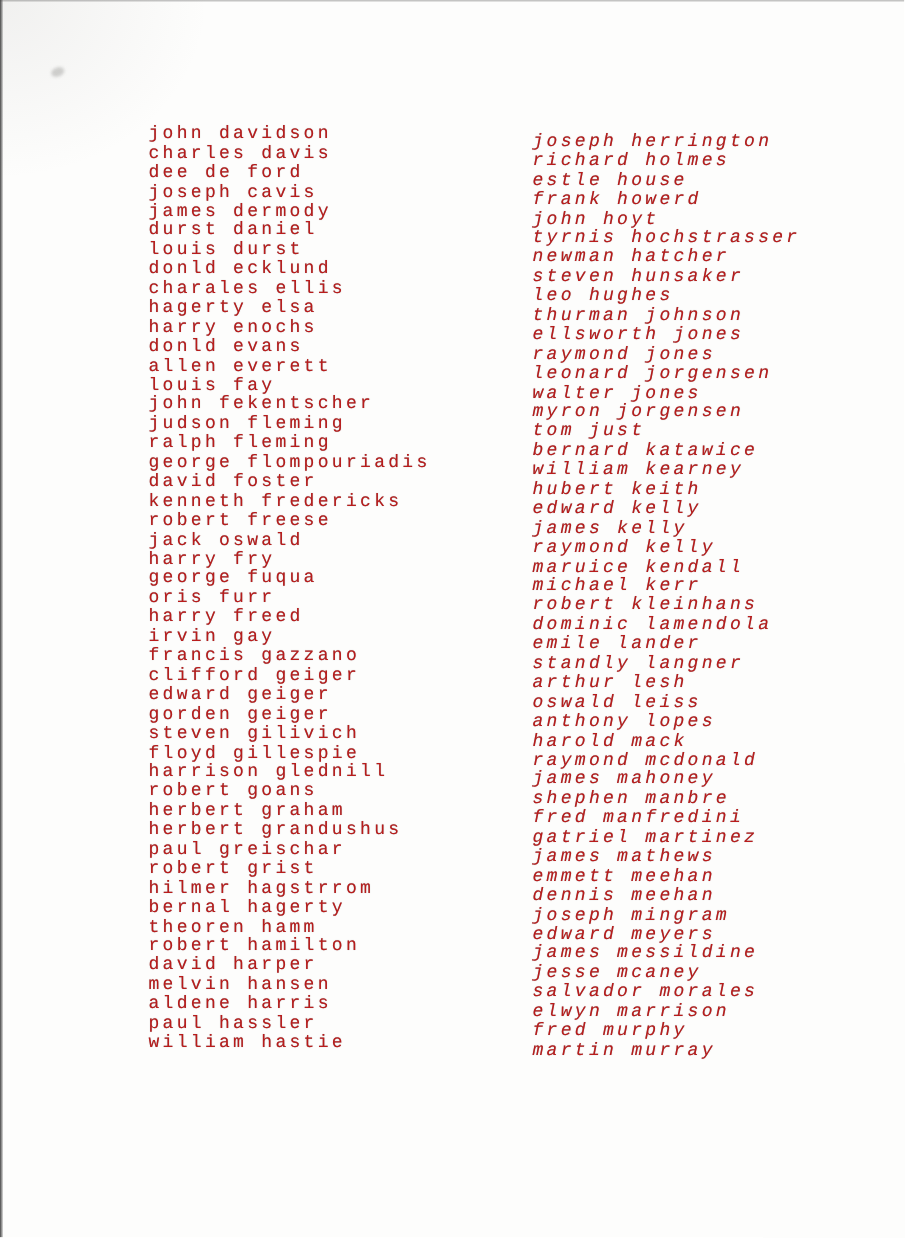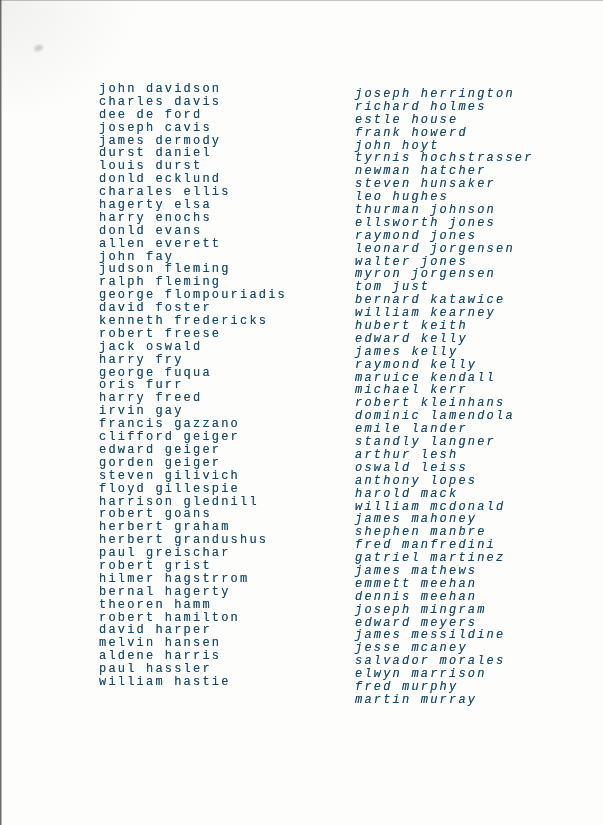--- a/index.html
+++ b/index.html
@@ -41,21 +41,21 @@
     border-radius: 50%;
     background: rgba(130,128,125,0.35);
     filter: blur(1px);
     transform: rotate(-20deg);
   }
   .col {
     position: absolute;
     font-size: 12px;
     line-height: 12.9px;
     letter-spacing: 2.2px;
-    color: #0c4a6e;
+    color: #b91c1c;
     text-shadow: 0 0 0.5px rgba(93,93,93,0.65);
     white-space: nowrap;
   }
   .col-left  { left: 99px;  top: 83px; }
   .col-right { left: 355px; top: 88px; font-style: italic; }
   .name-line { height: 12.9px; }
 </style>
 </head>
 <body>
 
@@ -72,21 +72,22 @@
       <div class="name-line">joseph cavis</div>
       <div class="name-line">james dermody</div>
       <div class="name-line">durst daniel</div>
       <div class="name-line">louis durst</div>
       <div class="name-line">donld ecklund</div>
       <div class="name-line">charales ellis</div>
       <div class="name-line">hagerty elsa</div>
       <div class="name-line">harry enochs</div>
       <div class="name-line">donld evans</div>
       <div class="name-line">allen everett</div>
-      <div class="name-line">john fay</div>
+      <div class="name-line">louis fay</div>
+      <div class="name-line">john fekentscher</div>
       <div class="name-line">judson fleming</div>
       <div class="name-line">ralph fleming</div>
       <div class="name-line">george flompouriadis</div>
       <div class="name-line">david foster</div>
       <div class="name-line">kenneth fredericks</div>
       <div class="name-line">robert freese</div>
       <div class="name-line">jack oswald</div>
       <div class="name-line">harry fry</div>
       <div class="name-line">george fuqua</div>
       <div class="name-line">oris furr</div>
@@ -141,21 +142,21 @@
       <div class="name-line">maruice kendall</div>
       <div class="name-line">michael kerr</div>
       <div class="name-line">robert kleinhans</div>
       <div class="name-line">dominic lamendola</div>
       <div class="name-line">emile lander</div>
       <div class="name-line">standly langner</div>
       <div class="name-line">arthur lesh</div>
       <div class="name-line">oswald leiss</div>
       <div class="name-line">anthony lopes</div>
       <div class="name-line">harold mack</div>
-      <div class="name-line">william mcdonald</div>
+      <div class="name-line">raymond mcdonald</div>
       <div class="name-line">james mahoney</div>
       <div class="name-line">shephen manbre</div>
       <div class="name-line">fred manfredini</div>
       <div class="name-line">gatriel martinez</div>
       <div class="name-line">james mathews</div>
       <div class="name-line">emmett meehan</div>
       <div class="name-line">dennis meehan</div>
       <div class="name-line">joseph mingram</div>
       <div class="name-line">edward meyers</div>
       <div class="name-line">james messildine</div>

